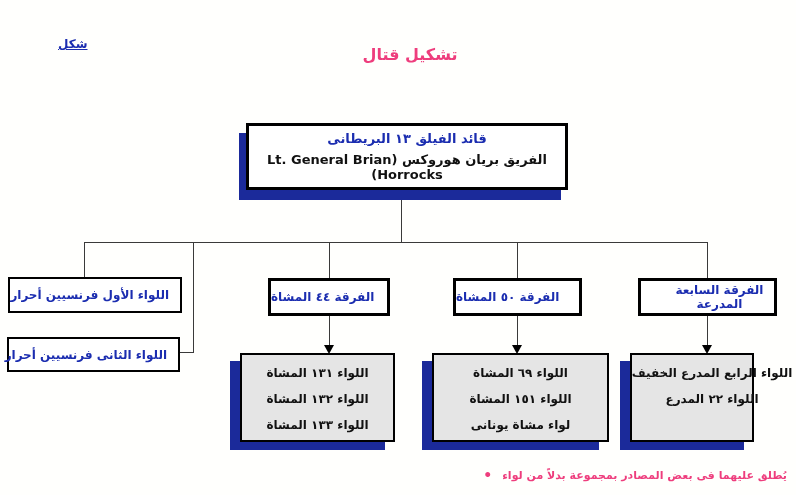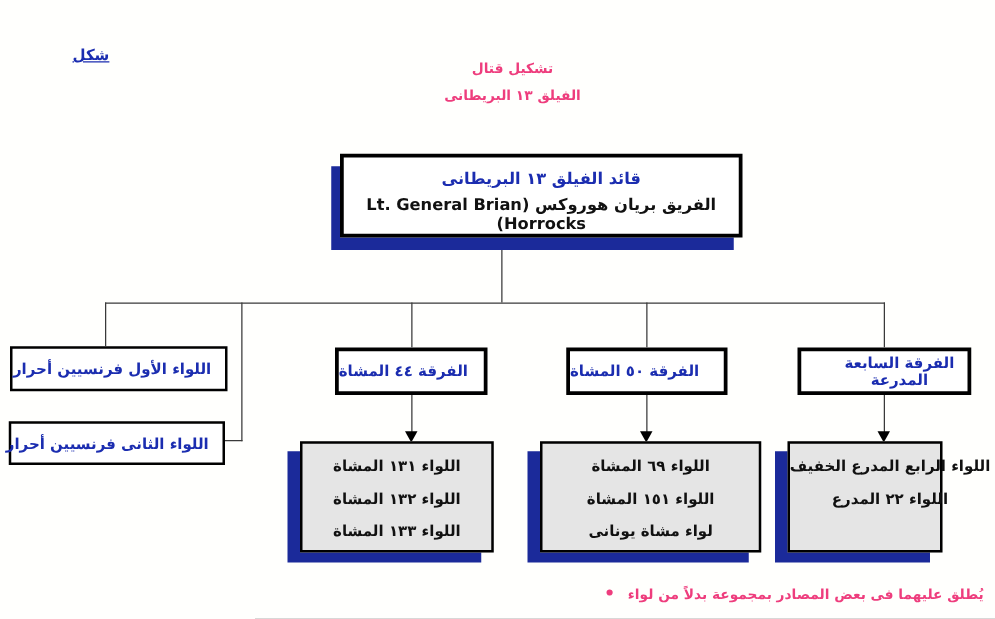--- a/index.html
+++ b/index.html
@@ -15,28 +15,28 @@
   .canvas{
     position:relative;width:796px;height:495px;background:var(--bg);
     overflow:hidden;font-weight:bold;
   }
   .fig-label{
     position:absolute;left:58px;top:5px;color:var(--blue_text);
     font-size:12px;text-decoration:underline;margin-top:32px;
   }
   .title{
     position:absolute;left:260px;top:44px;width:300px;text-align:center;
-    color:var(--pink_text);font-size:11px;line-height:21.5px;direction:rtl;
+    color:var(--pink_text);font-size:16px;line-height:21.5px;direction:rtl;
   }
   .cmd-box{
     position:absolute;left:246px;top:123px;width:322px;height:67px;
     background:#fff;border:3px solid var(--border_black);
     box-shadow:-7px 10px 0 var(--shadow_navy);
-    display:flex;flex-direction:column;align-items:center;justify-content:flex-end;
-    gap:6px;direction:rtl;text-align:center;margin-left:26px;
+    display:flex;flex-direction:column;align-items:center;justify-content:center;
+    gap:6px;direction:rtl;text-align:center;
   }
   .cmd-title{color:var(--blue_text);font-size:13px;}
   .cmd-name{color:#111;font-size:13px;}
   .line{position:absolute;background:var(--line_color);}
   .div-box{
     position:absolute;top:278px;height:38px;background:#fff;
     border:3px solid var(--border_black);
     display:flex;align-items:center;justify-content:flex-end;
     color:var(--blue_text);font-size:12px;direction:rtl;text-align:center;
   }
@@ -69,21 +69,20 @@
 </style>
 </head>
 <body>
 
 <div class="canvas">
 
   <div class="fig-label">شكل</div>
 
   <div class="title">
     <div>تشكيل قتال</div>
-    <div>الفيلق ١٣ البريطانى</div>
   </div>
 
   <div class="cmd-box">
     <div class="cmd-title">قائد الفيلق ١٣ البريطانى</div>
     <div class="cmd-name">الفريق بريان هوروكس (Lt. General Brian Horrocks)</div>
   </div>
 
   <div class="line" style="left:401px;top:200px;width:1px;height:42px;"></div>
   <div class="line" style="left:84px;top:242px;width:624px;height:1px;"></div>
   <div class="line" style="left:84px;top:242px;width:1px;height:35px;"></div>

